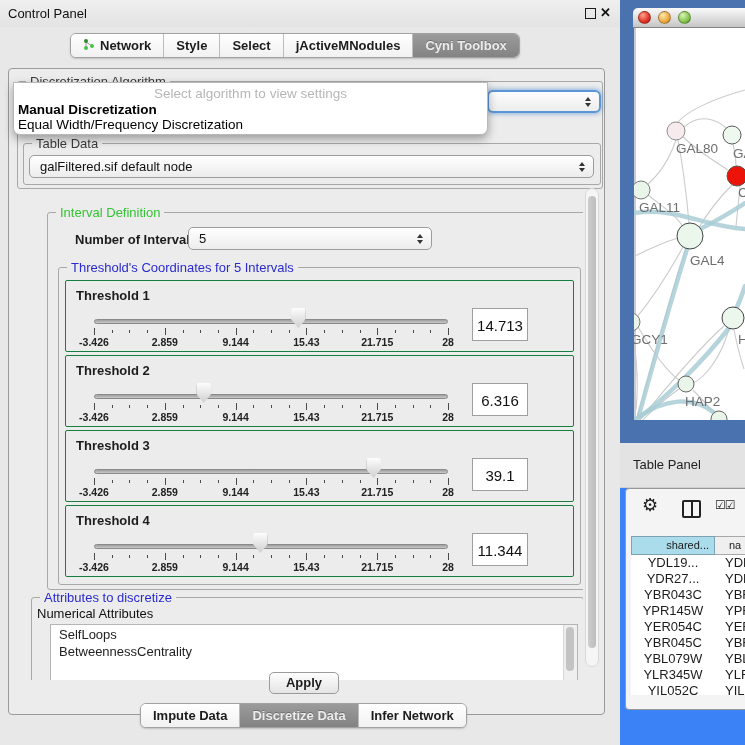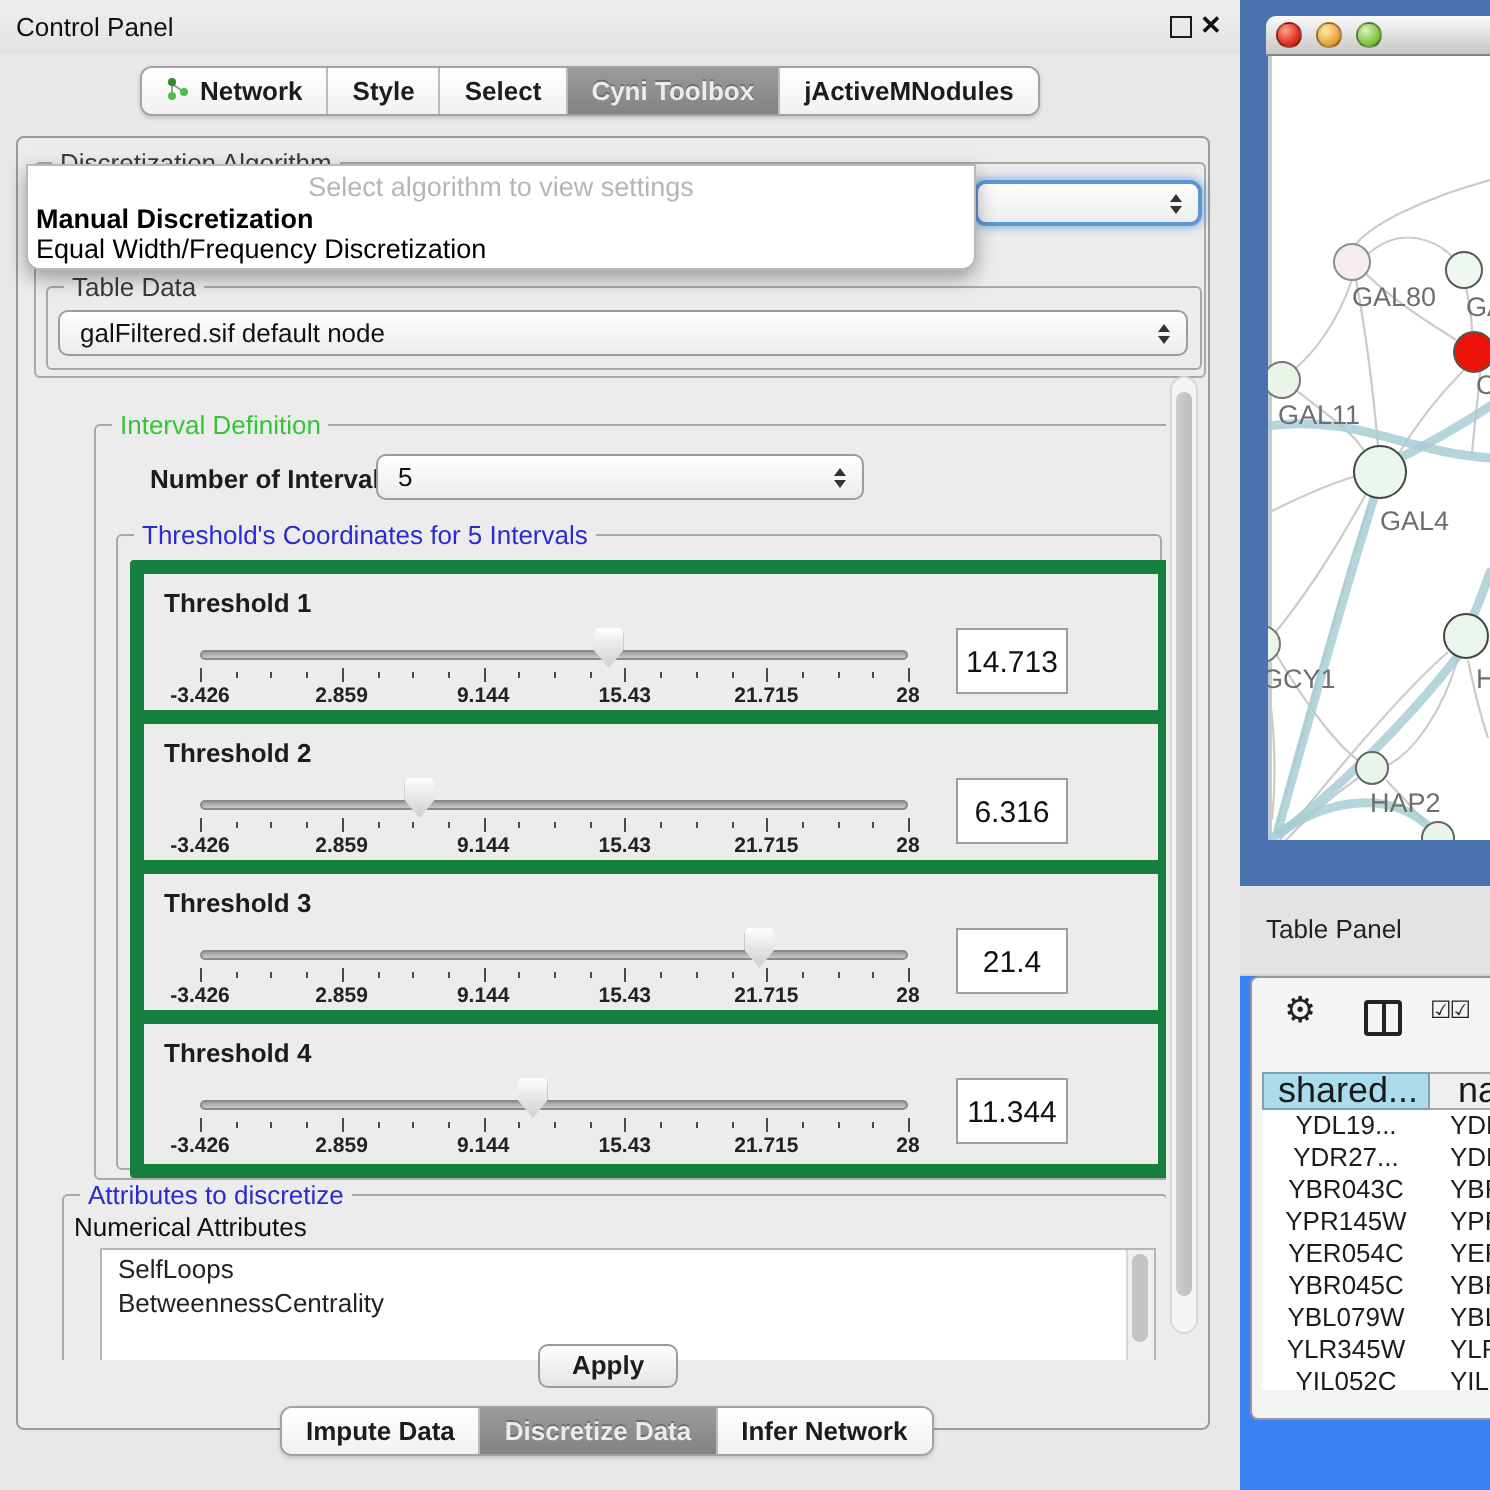--- a/index.html
+++ b/index.html
@@ -34,21 +34,21 @@
   
   .popup{position:absolute;left:13px;top:82px;width:473px;height:51px;background:#ffffff;border:1px solid #b9b9b9;
       border-radius:0 0 7px 7px;box-shadow:0 4px 10px rgba(0,0,0,.35);z-index:50;}
   .popup-hint{position:absolute;top:3px;left:0;right:0;text-align:center;color:#b6b6b6;font-size:13.5px;}
   .popup-item{position:absolute;left:4px;font-size:13.5px;color:#000;white-space:nowrap;}
   
   .scrollpane{position:absolute;left:4px;top:128px;width:570px;height:483px;overflow:hidden;}
   .vsb{position:absolute;left:576px;top:119px;width:14px;height:479px;background:#f5f5f5;border:1px solid #d8d8d8;border-radius:7px;box-sizing:border-box;}
   .vsb-thumb{position:absolute;left:2px;top:7px;width:8px;height:452px;background:linear-gradient(90deg,#cdcdcd,#bdbdbd);border-radius:5px;}
   
-  .th-panel{position:absolute;left:6px;width:507px;height:70px;background:#ececec;border:7px solid #15803d;border-radius:2px;}
+  .th-panel{position:absolute;left:6px;width:507px;height:70px;background:#ececec;border:1px solid #15803d;border-radius:2px;}
   .th-label{position:absolute;left:10px;top:7px;font-weight:bold;}
   .slider{position:absolute;left:28px;top:0;width:354px;height:70px;}
   .track{position:absolute;left:0;top:38px;width:100%;height:5px;background:linear-gradient(#9e9e9e,#c9c9c9);border:1px solid #8a8a8a;border-radius:3px;box-sizing:border-box;}
   .thumb{position:absolute;top:27px;width:15px;height:20px;transform:translateX(-50%);
       background:linear-gradient(#fdfdfd,#cfcfcf);
       clip-path:polygon(10% 0,90% 0,100% 14%,100% 55%,50% 100%,0 55%,0 14%);
       filter:drop-shadow(0 0 1px #777);}
   .tick{position:absolute;width:1px;background:#4a4a4a;}
   .tick.minor{top:49px;height:3px;}
   .tick.major{top:47px;height:7px;}
@@ -75,21 +75,21 @@
   .net-canvas{position:absolute;left:14px;top:28px;width:111px;height:392px;background:#fff;box-shadow:inset 2px 0 0 rgba(30,50,90,.25);}
   .tp-band{position:absolute;left:620px;top:443px;width:125px;height:45px;background:#e3e3e3;border-bottom:1px solid #d0d0d0;box-sizing:border-box;}
   .tp-title{position:absolute;left:13px;top:14px;color:#222;}
   .tp-box{position:absolute;left:625px;top:488px;width:130px;height:222px;background:#f4f4f4;border:1px solid #979797;border-radius:4px;box-sizing:border-box;}
   .gear{position:absolute;left:16px;top:7px;font-size:18px;color:#222;line-height:18px;}
   .col-ic{position:absolute;left:56px;top:11px;width:15px;height:14px;border:2px solid #222;border-radius:2px;}
   .col-ic-bar{position:absolute;left:50%;top:0;bottom:0;width:2px;background:#222;transform:translateX(-50%);}
   .checks{position:absolute;left:89px;top:9px;font-size:12px;color:#222;letter-spacing:-1px;}
   .tp-grid{position:absolute;left:5px;top:45px;width:160px;height:172px;overflow:hidden;}
   .tp-head{position:absolute;left:0;top:2px;height:19px;display:flex;}
-  .tp-hc{box-sizing:border-box;font-size:18px;line-height:17px;color:#1a1a1a;}
+  .tp-hc{box-sizing:border-box;font-size:11px;line-height:17px;color:#1a1a1a;}
   .tp-hc1{width:84px;background:#abdcec;border:1px solid #7fa2b2;text-align:right;padding-right:5px;}
   .tp-hc2{width:76px;background:#efefef;border:1px solid #a8a8a8;border-left:none;padding-left:14px;}
   .tp-rows{position:absolute;left:0;top:21px;width:160px;height:140px;background:#fff;overflow:hidden;}
   .tp-row{display:flex;height:16px;line-height:16px;}
   .tp-c1{width:84px;text-align:center;}
   .tp-c2{padding-left:10px;}
   svg text{font-family:"Liberation Sans",sans-serif;}
 </style>
 </head>
 <body>
@@ -113,25 +113,25 @@
               <circle cx="9" cy="8" r="2" fill="#49c049"></circle>
             </svg></span>
           <span>Network</span>
         </div>
         <div class="seg">
           <span>Style</span>
         </div>
         <div class="seg">
           <span>Select</span>
         </div>
+        <div class="seg">
+          <span>jActiveMNodules</span>
+        </div>
         <div class="seg sel">
           <span>Cyni Toolbox</span>
-        </div>
-        <div class="seg">
-          <span>jActiveMNodules</span>
         </div>
       </div>
 
     <div class="cp-inner">
 
       <div class="group" style="left:8px;top:12px;width:584px;height:106px;">
         <span class="legend">Discretization Algorithm</span>
       </div>
 
       <div class="algo-remnant">
@@ -263,21 +263,21 @@
                     <div class="tick minor" style="left: 95%;"></div>
                     <div class="tick major" style="left: 100%;"></div>
                     <div class="tick-lab" style="left: 0%;">-3.426</div>
                     <div class="tick-lab" style="left: 20%;">2.859</div>
                     <div class="tick-lab" style="left: 40%;">9.144</div>
                     <div class="tick-lab" style="left: 60%;">15.43</div>
                     <div class="tick-lab" style="left: 80%;">21.715</div>
                     <div class="tick-lab" style="left: 100%;">28</div>
                     <div class="thumb" style="left: 78.9983%;"></div>
                   </div>
-                  <div class="val-box">21.4</div>
+                  <div class="val-box">39.1</div>
                 </div>
                 <div class="th-panel" style="top: 237px;">
                   <div class="th-label">Threshold 4</div>
                   <div class="slider">
                     <div class="track"></div>
                     <div class="tick major" style="left: 0%;"></div>
                     <div class="tick minor" style="left: 5%;"></div>
                     <div class="tick minor" style="left: 10%;"></div>
                     <div class="tick minor" style="left: 15%;"></div>
                     <div class="tick major" style="left: 20%;"></div>

